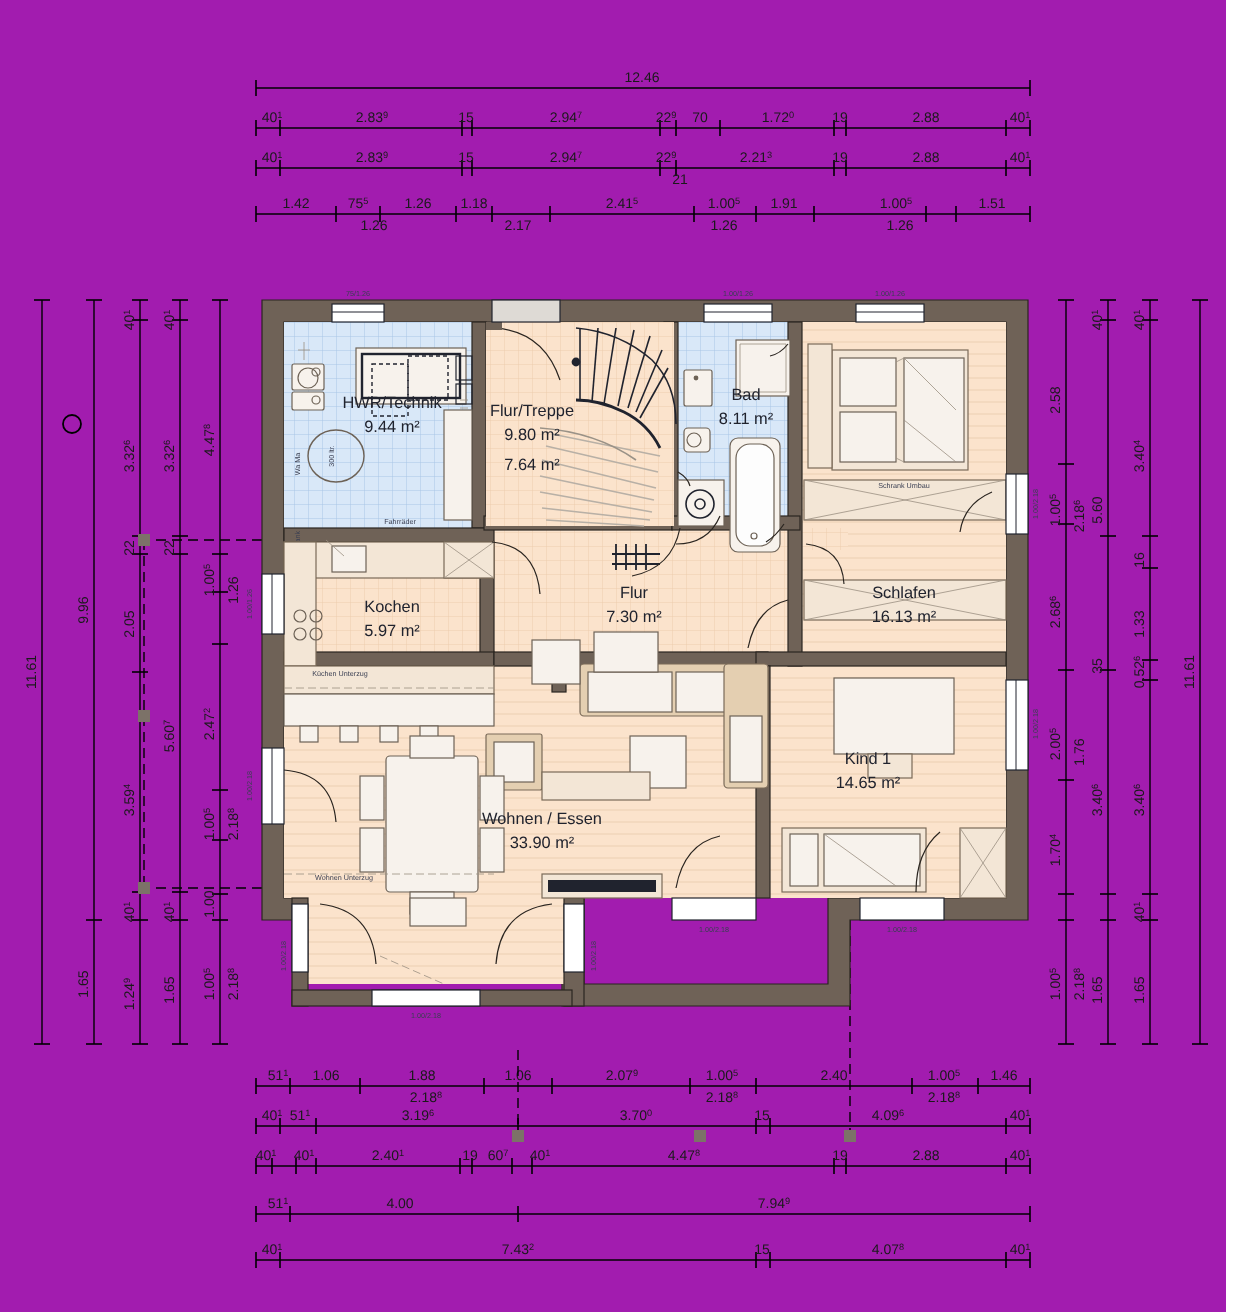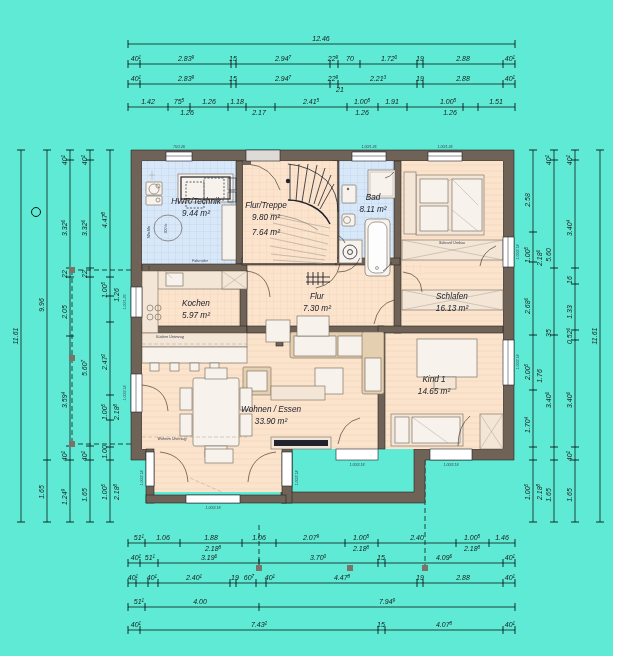--- a/index.html
+++ b/index.html
@@ -5,22 +5,21 @@
   * { box-sizing: border-box; }
   html, body {
     margin: 0; padding: 0;
     background: #ffffff;
     font-family: "Liberation Sans", sans-serif;
   }
   #page {
     position: relative;
     width: 613px; height: 656px;
     overflow: hidden;
-    background: #5eead4;
-    font-style: italic;
+    background: #a21caf;
   }
   #svgroot { position: absolute; left: 0; top: 0; }
 
   .dimtxt {
     font-family: "Liberation Sans", sans-serif;
     font-size: 7px;
     fill: #1a1a1a;
     text-anchor: middle;
     dominant-baseline: alphabetic;
   }

